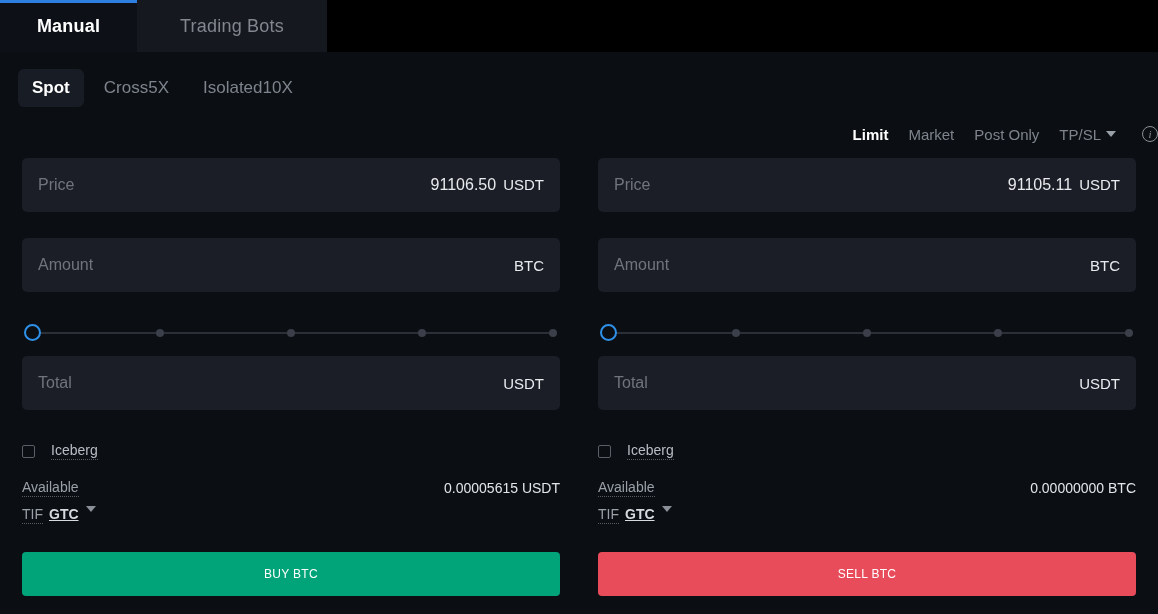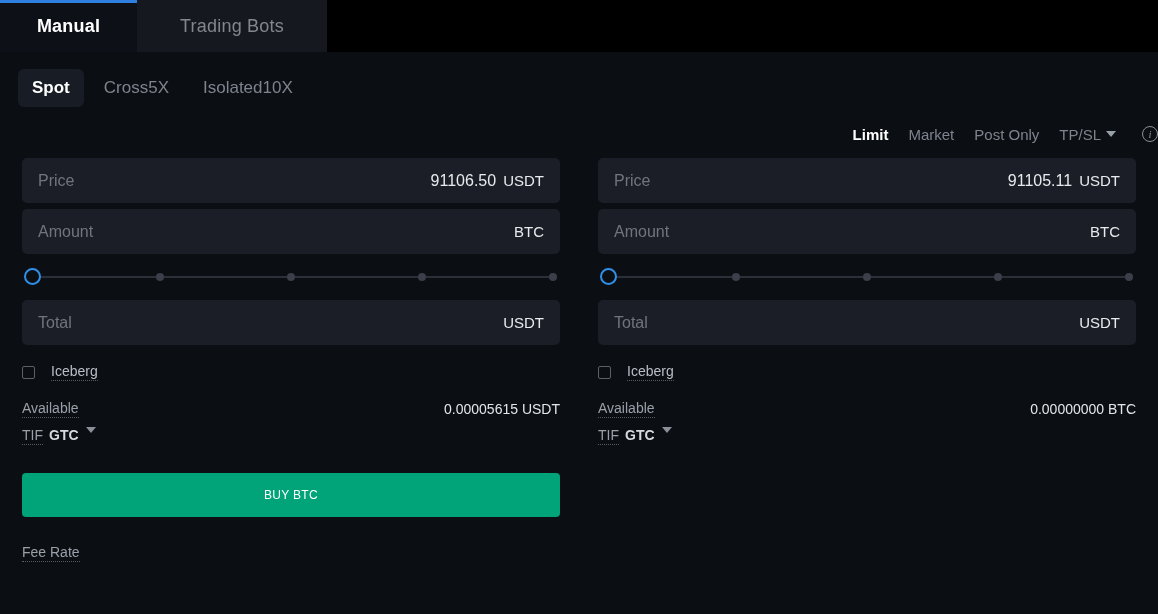--- a/index.html
+++ b/index.html
@@ -116,28 +116,28 @@
     font-style: italic;
     margin-left: 6px;
     cursor: pointer;
   }
 
   
   .panels { display: flex; padding: 6px 22px 0 22px; gap: 38px; }
   .panel { width: 538px; }
 
   .field {
-    height: 45px;
+    height: 54px;
     background: #1b1e26;
     border-radius: 5px;
     display: flex;
     align-items: center;
     justify-content: space-between;
     padding: 0 16px;
-    margin-bottom: 6px;
+    margin-bottom: 26px;
     cursor: text;
   }
   .field .ph { font-size: 16px; color: #70757d; }
   .field .val {
     font-size: 16px;
     color: #e8eaee;
     display: flex;
     align-items: baseline;
     gap: 7px;
     white-space: nowrap;
@@ -209,21 +209,21 @@
 
   
   .tif-row {
     display: flex;
     align-items: flex-start;
     height: 28px;
     margin-top: 4px;
     cursor: pointer;
   }
   .tif-label { font-size: 14px; color: #9aa0a8; }
-  .tif-val { font-size: 14px; color: #d7dae0; font-weight: 700; margin-left: 6px; }
+  .tif-val { font-size: 14px; color: #d7dae0; font-weight: 700; margin-left: 6px; text-decoration: underline; }
   .caret-sm {
     display: inline-block;
     width: 0; height: 0;
     border-left: 5px solid transparent;
     border-right: 5px solid transparent;
     border-top: 6px solid #8b9098;
     margin-left: 7px;
   }
 
   
@@ -394,20 +394,21 @@
           <span class="avail-label dotted-u">Available</span>
           <span class="avail-val">0.00000000 BTC</span>
         </div>
 
         <div class="tif-row">
           <span class="tif-label dotted-u">TIF</span>
           <span class="tif-val">GTC</span>
           <span class="caret-sm"></span>
         </div>
 
+        <button class="action-btn" style="background:#e84c5a">SELL BTC</button>
       </div>
 
     </div>
 
     <div class="footer">
       <span class="fee-rate">Fee Rate</span>
     </div>
 
   </div>
 </div>

